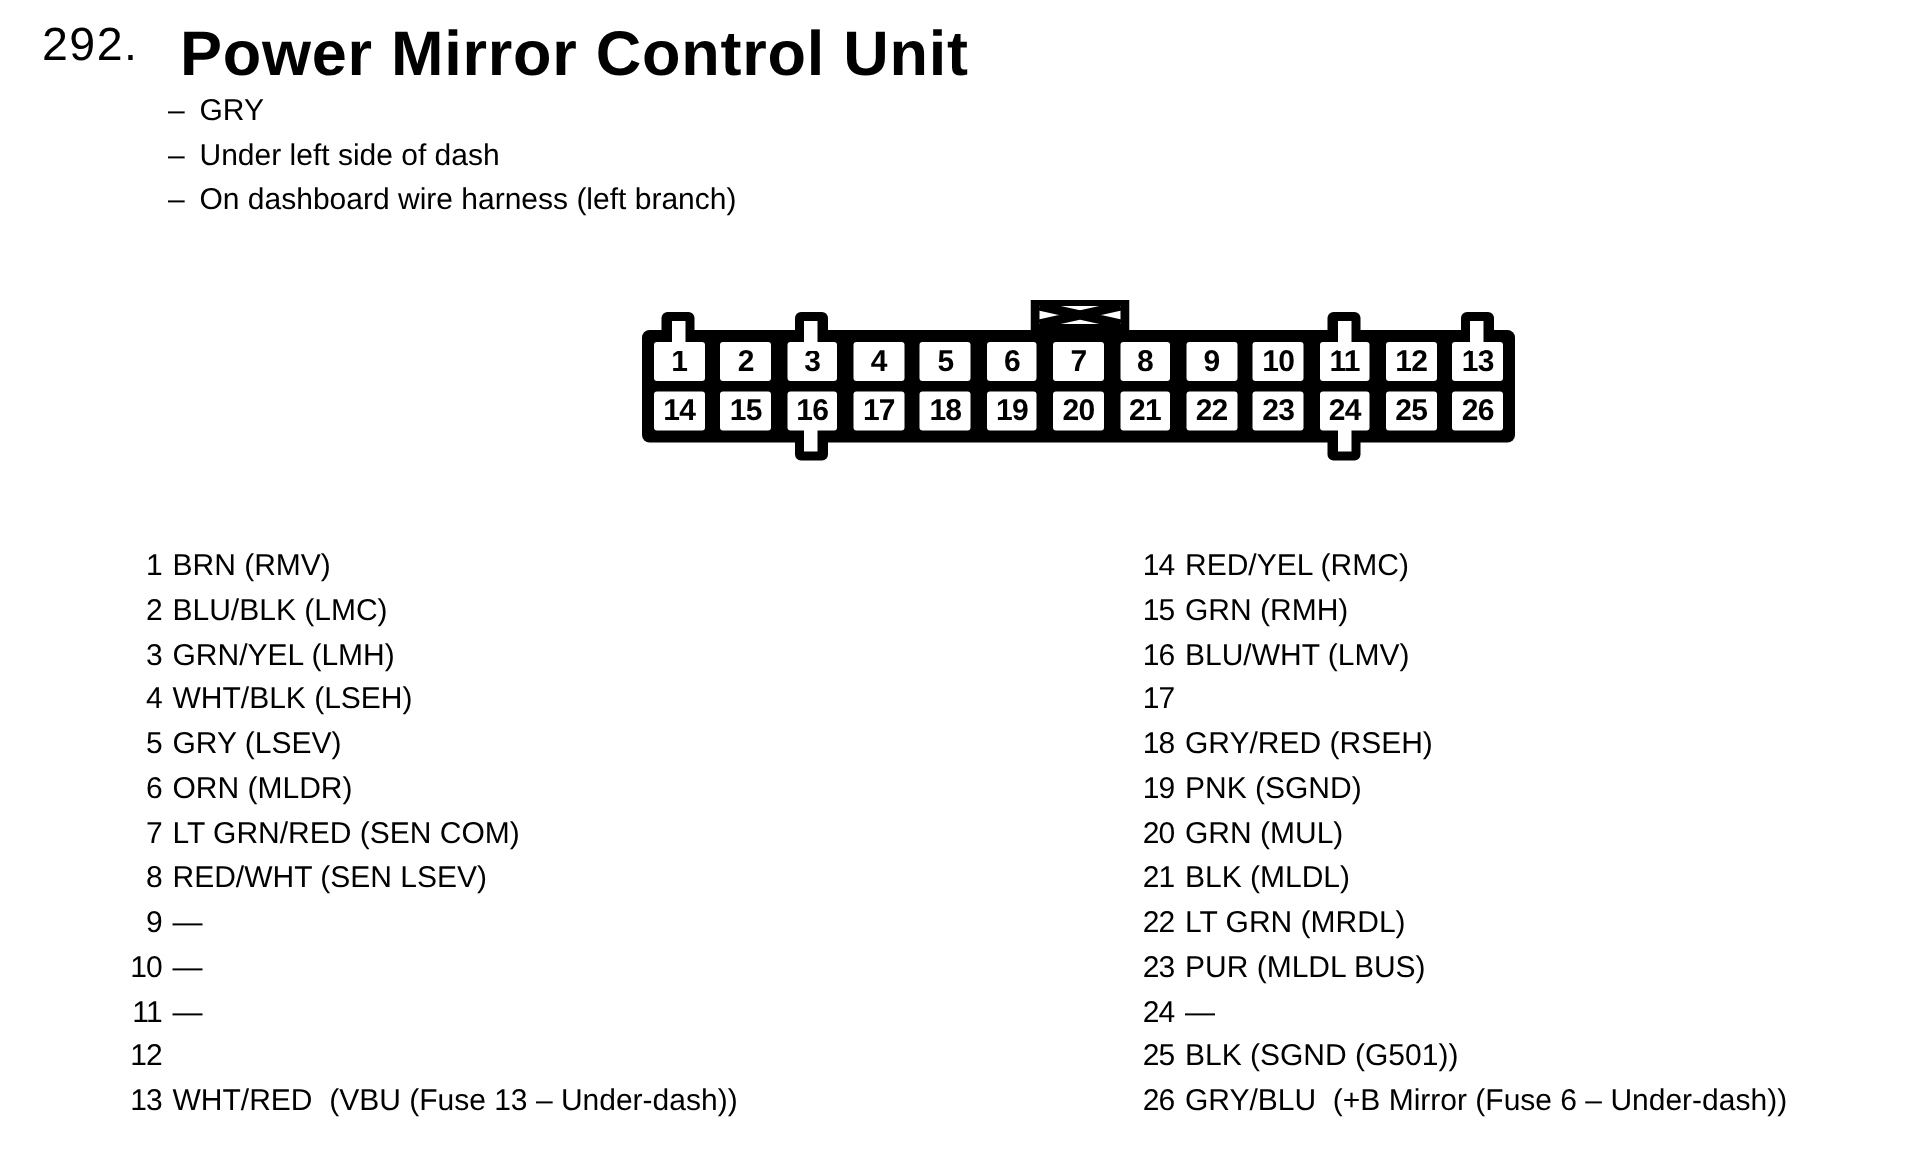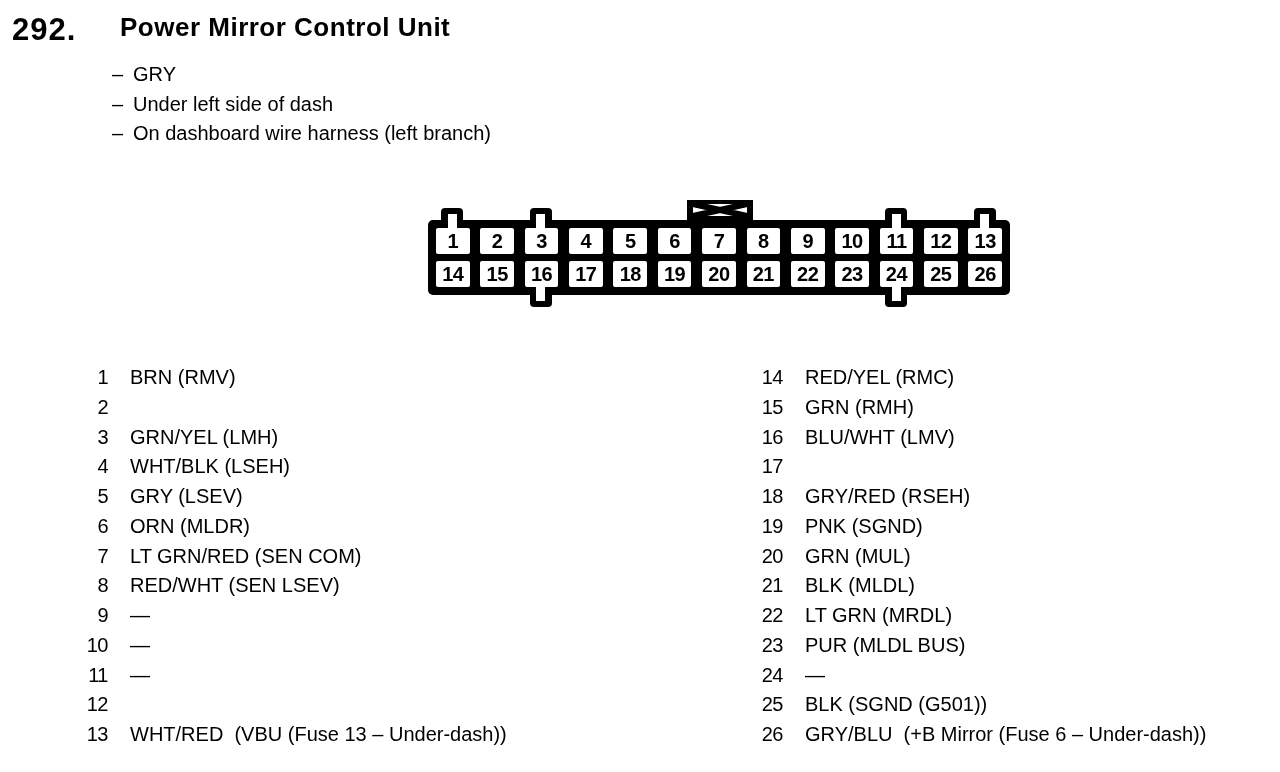--- a/index.html
+++ b/index.html
@@ -7,26 +7,26 @@
   body {
     width: 1280px; height: 772px;
     font-family: "Liberation Sans", sans-serif;
     color: #000;
     overflow: hidden;
   }
   .page { position: relative; width: 1280px; height: 772px; background: #fff; }
 
   
   .section-number {
-    position: absolute; left: 12px; top: 12px;
-    font-size: 31px; font-weight: bold; letter-spacing: 1px; text-align: right;
+    position: absolute; left: 28px; top: 12px;
+    font-size: 31px; font-weight: normal; letter-spacing: 1px; text-align: right;
   }
   .page-title {
     position: absolute; left: 120px; top: 12px;
-    font-size: 26px; font-weight: bold; letter-spacing: 0.5px;
+    font-size: 42px; font-weight: bold; letter-spacing: 0.5px;
   }
 
   
   .notes {
     position: absolute; left: 112px; top: 60px;
     list-style: none;
   }
   .notes li {
     display: flex;
     font-size: 20px; line-height: 29.5px;
@@ -83,21 +83,21 @@
   .pin-list-right { left: 755px; top: 363px; }
   .pin-row {
     display: flex; align-items: baseline;
     font-size: 20px; line-height: 29.77px; height: 29.77px;
   }
   .pin-num {
     width: 28px; text-align: right; flex: 0 0 28px;
     letter-spacing: -0.5px;
   }
   .pin-label {
-    margin-left: 22px; white-space: pre;
+    margin-left: 7px; white-space: pre;
   }
 </style>
 </head>
 <body>
 
 <div class="page">
 
   <span class="section-number">292.</span>
   <h1 class="page-title">Power Mirror Control Unit</h1>
 
@@ -258,20 +258,21 @@
 
   <ul class="pin-list pin-list-left">
 
       <li class="pin-row">
         <span class="pin-num">1</span>
         <span class="pin-label">BRN (RMV)</span>
       </li>
 
       <li class="pin-row">
         <span class="pin-num">2</span>
+        <span class="pin-label">BLU/BLK (LMC)</span>
       </li>
 
       <li class="pin-row">
         <span class="pin-num">3</span>
         <span class="pin-label">GRN/YEL (LMH)</span>
       </li>
 
       <li class="pin-row">
         <span class="pin-num">4</span>
         <span class="pin-label">WHT/BLK (LSEH)</span>

